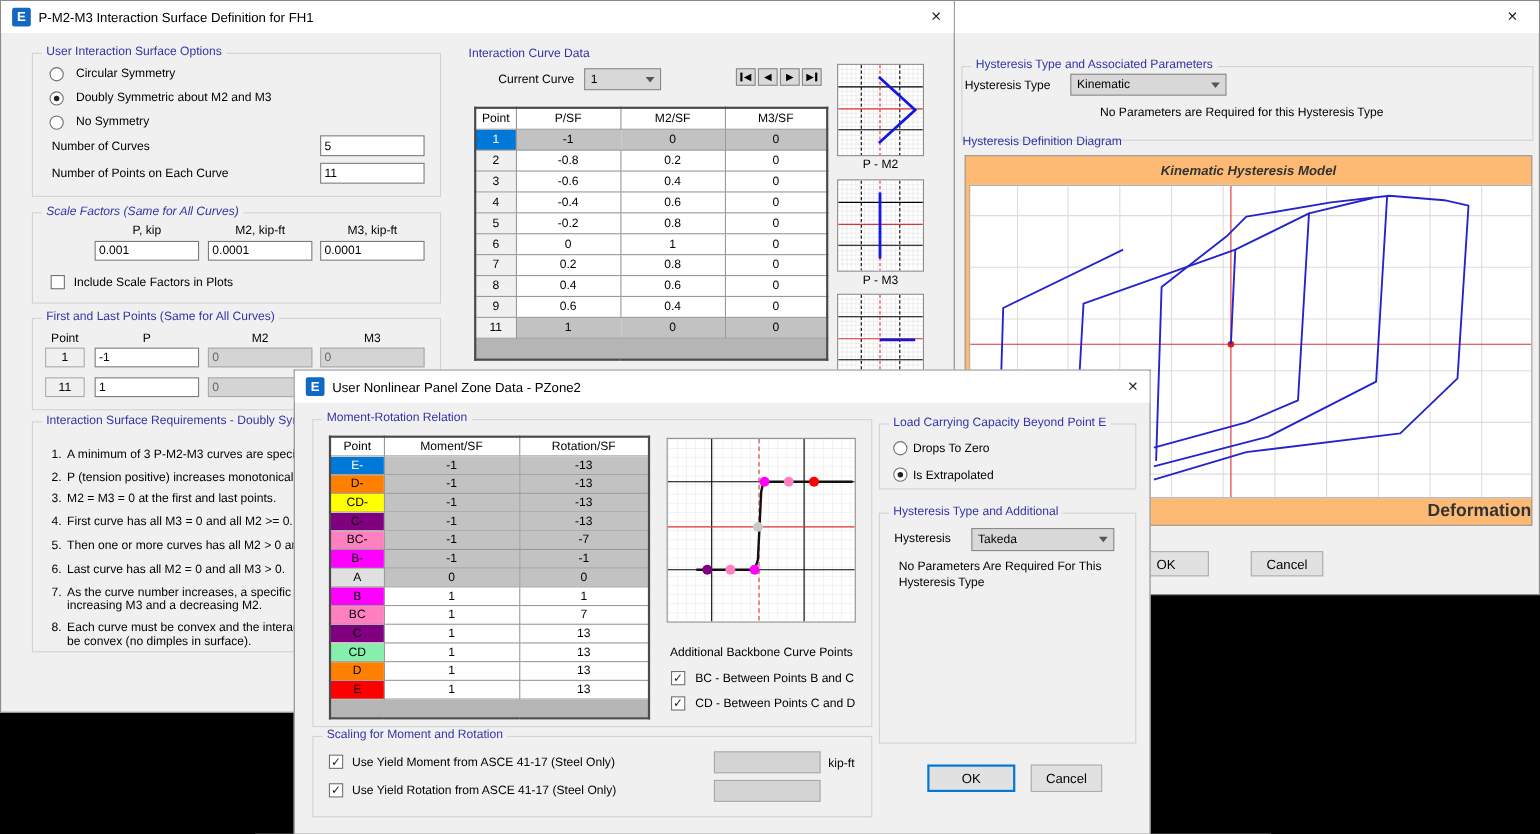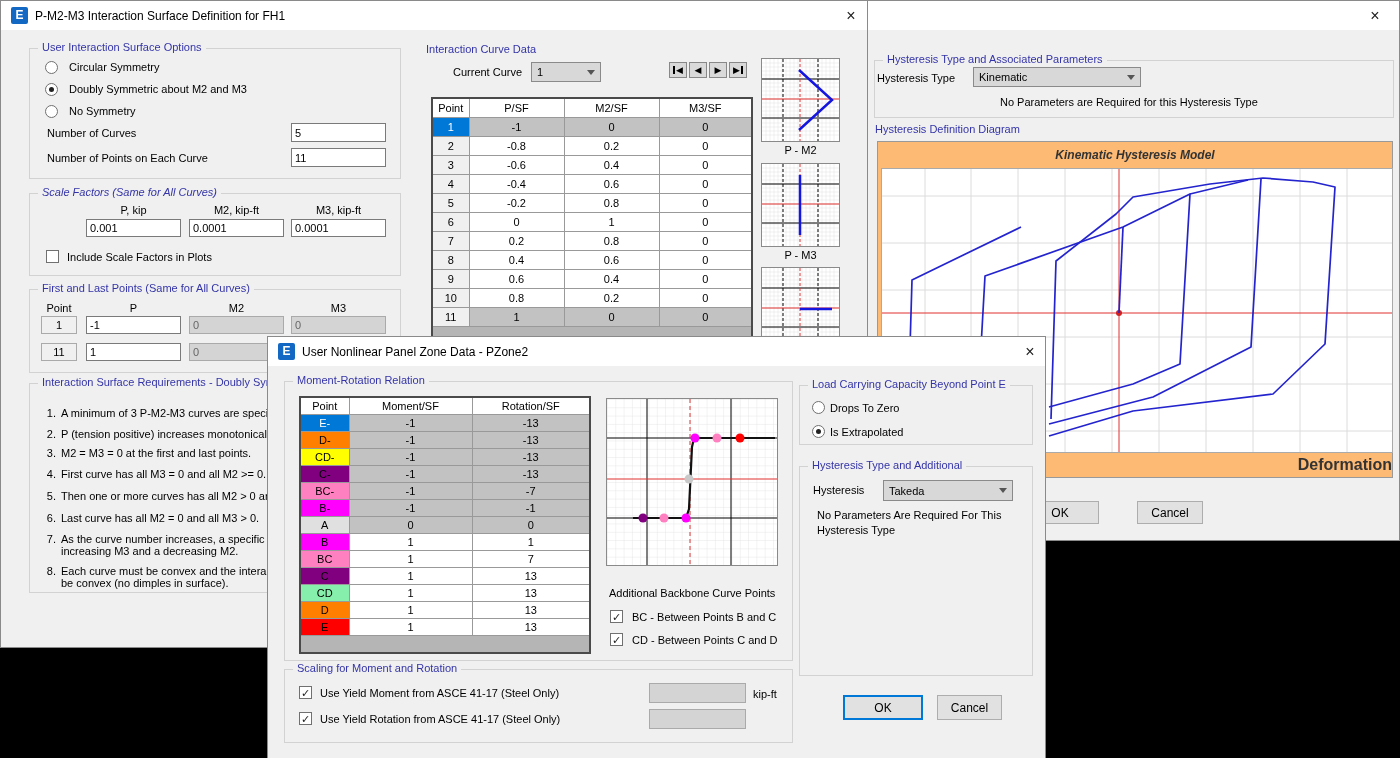--- a/index.html
+++ b/index.html
@@ -49,25 +49,25 @@
   .dxlab{position:absolute;top:314px;left:0;right:0;text-align:right;font-size:16px;font-weight:bold;color:#333;}
   .plotsvg{position:absolute;background:#fff;border:1px solid #aaa;}
 </style>
 </head>
 <body>
 
 <div class="win" style="left:860px;top:0;width:540px;height:541px;z-index:1;">
   <div class="tb"></div>
   <div class="x" style="left:502px;">×</div>
 
-  <div class="grp" style="left:13px;top:59px;width:520px;height:58px;">
+  <div class="grp" style="left:13px;top:59px;width:520px;height:68px;">
     <div class="gl">Hysteresis Type and Associated Parameters</div>
   </div>
   <div class="lbl" style="left:16px;top:71px;">Hysteresis Type</div>
-  <div class="dd" style="left:112px;top:66px;width:168px;height:20px;">
+  <div class="dd" style="left:112px;top:66px;width:142px;height:20px;">
     <span>Kinematic</span>
     <span class="chev"></span>
   </div>
   <div class="lbl" style="left:111px;top:95px;margin-left:28px;">No Parameters are Required for this Hysteresis Type</div>
 
   <div class="blbl" style="left:14px;top:122px;">Hysteresis Definition Diagram</div>
 
   <div class="diag" style="left:16px;top:140px;width:516px;height:337px;">
     <div class="dtitle">Kinematic Hysteresis Model</div>
     <svg class="plotsvg" style="left:3px;top:26px;" width="510" height="283" viewBox="0 0 510 283">
@@ -300,26 +300,20 @@
           <td>0.6</td>
           <td>0</td>
         </tr>
         <tr>
           <td class="pt">9</td>
           <td>0.6</td>
           <td>0.4</td>
           <td>0</td>
         </tr>
         <tr>
-          <td class="pt">10</td>
-          <td>0.8</td>
-          <td>0.2</td>
-          <td>0</td>
-        </tr>
-        <tr>
           <td class="pt">11</td>
           <td class="gray">1</td>
           <td class="gray">0</td>
           <td class="gray">0</td>
         </tr>
       </tbody>
     <tbody>
         <tr class="strip">
           <td colspan="4"></td>
         </tr>

